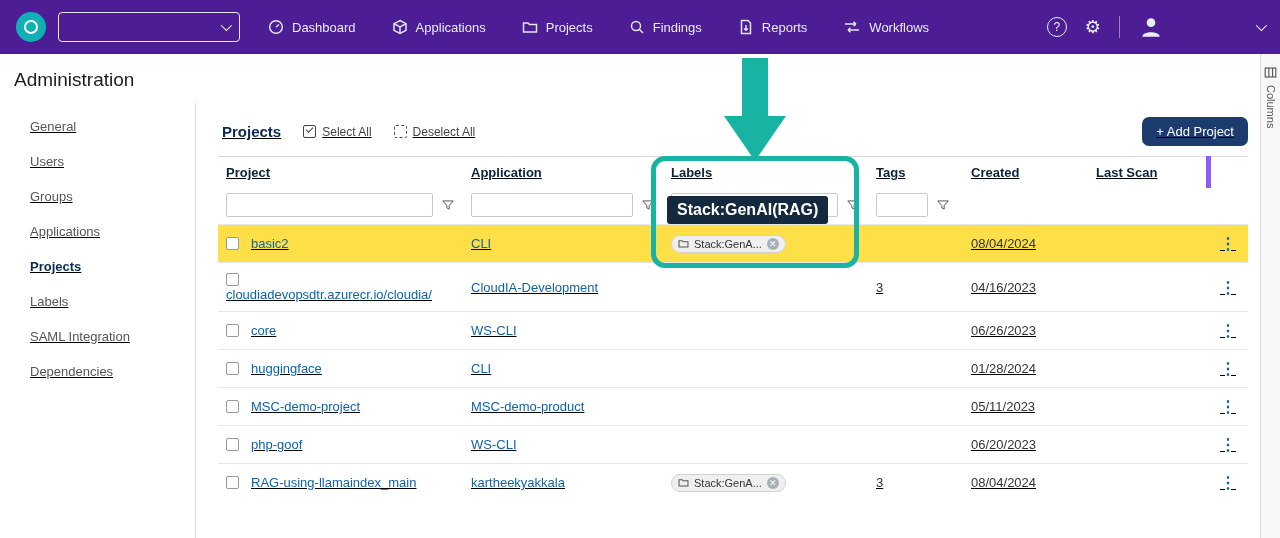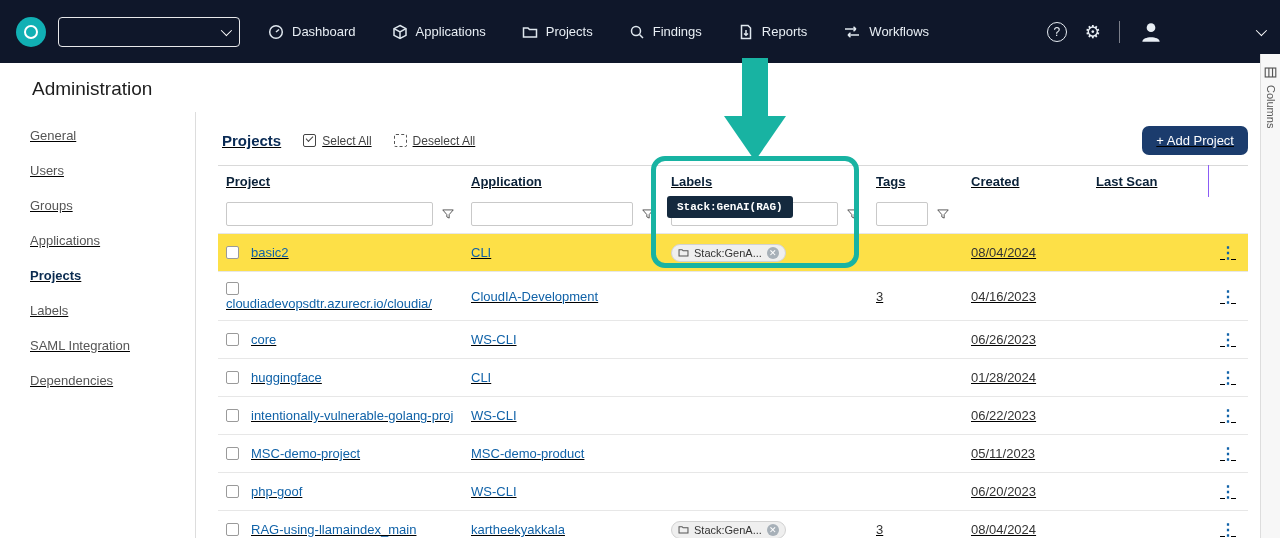--- a/index.html
+++ b/index.html
@@ -1,21 +1,21 @@
 <!DOCTYPE html>
 <html><head>
 <meta charset="utf-8">
 <style>
   * { box-sizing: border-box; margin: 0; padding: 0; }
   html,body { width:1280px; height:538px; overflow:hidden; background:#fff;
     font-family:"Liberation Sans", sans-serif; }
   body { position:relative; }
 
   
-  .navbar { height:63px; background:#0f172a; display:flex; align-items:center;
+  .navbar { height:54px; background:#4c1d95; display:flex; align-items:center;
     padding:0 16px; color:#e8eef4;justify-content:flex-end; }
   .logo { width:30px; height:30px; border-radius:50%; background:#11b0b4;
     display:flex; align-items:center; justify-content:center; flex:0 0 auto; }
   .logo-inner { width:14px; height:14px; border:2.5px solid #fff; border-radius:50%; }
   .brand-select { width:182px; height:30px; border:1px solid rgba(255,255,255,.9);
     border-radius:4px; margin-left:12px; display:flex; align-items:center;
     justify-content:flex-end; padding:0 10px; cursor:pointer; }
   .chev { width:8px; height:8px; border-right:1.6px solid #fff; border-bottom:1.6px solid #fff;
     transform:rotate(45deg) translateY(-2px); display:inline-block; }
   .nav-items { display:flex; align-items:center; gap:36px; margin-left:28px; }
@@ -24,21 +24,21 @@
   .nav-item svg { stroke:#dfe7ee; fill:none; stroke-width:1.5; }
   .nav-right { margin-left:auto; display:flex; align-items:center; gap:18px; }
   .help-icon { width:20px; height:20px; border:1.5px solid #e8eef4; border-radius:50%;
     font-size:12px; display:flex; align-items:center; justify-content:center; cursor:pointer; }
   .gear-icon { font-size:18px; color:#e8eef4; cursor:pointer; line-height:1; }
   .nav-divider { width:1px; height:22px; background:rgba(255,255,255,.45); }
   .user-block { display:flex; align-items:center; gap:10px; cursor:pointer; }
   .user-name-redacted { width:72px; height:16px; }
 
   
-  .page-header { padding:15px 30px 12px 32px; font-size:19px; color:#1d1d1d; }
+  .page-header { padding:15px 30px 12px 14px; font-size:19px; color:#1d1d1d; }
 
   
   .content { display:flex; position:relative; height:calc(538px - 54px - 49px);text-decoration:underline; }
   .sidebar { width:196px; border-right:1px solid #ddd; padding-top:6px; flex:0 0 auto; }
   .side-item { padding:10px 0 10px 30px; font-size:13px; color:#555; cursor:pointer; }
   .side-item.active { font-weight:bold; color:#0a2b50; }
 
   .main { flex:1; padding:10px 36px 0 22px; position:relative; }
 
   
@@ -86,21 +86,21 @@
 
   
   .annot { position:absolute; pointer-events:none; z-index:9; }
   .arrow-shaft { left:742px; top:58px; width:26px; height:60px; background:#18b3a2; }
   .arrow-head { left:724px; top:116px; width:0; height:0;
     border-left:31px solid transparent; border-right:31px solid transparent;
     border-top:45px solid #18b3a2; }
   .hl-rect { left:651px; top:156px; width:208px; height:112px;
     border:5px solid #18b3a2; border-radius:14px; }
   .tooltip { position:absolute; left:667px; top:196px; background:#14293e; color:#fff;
-    font-size:11px; font-weight:bold; padding:5px 10px; border-radius:3px; z-index:8;font-family:Liberation Mono, monospace; }
+    font-size:16px; font-weight:bold; padding:5px 10px; border-radius:3px; z-index:8; }
 </style>
 </head>
 <body>
 
 <div class="navbar">
   <div class="logo">
       <div class="logo-inner"></div>
     </div>
   <div class="brand-select">
     <span class="chev"></span>
@@ -201,21 +201,21 @@
           <col style="width:120px">
           <col style="width:40px">
       </colgroup>
       <thead>
         <tr class="hdr">
           <th><span>Project</span></th>
           <th><span>Application</span></th>
           <th><span>Labels</span></th>
           <th><span>Tags</span></th>
           <th><span>Created</span></th>
-          <th style="border-right:1px solid #8b5cf6;"><span>Last Scan</span></th>
+          <th style="border-right:5px solid #8b5cf6;"><span>Last Scan</span></th>
           <th></th>
         </tr>
         <tr class="filters">
           <td>
               <div class="filter-wrap">
             <input class="filter-input" style="">
             <span class="funnel">
                   <svg width="14" height="14" viewBox="0 0 24 24">
                     <path d="M3 5 H21 L14 13 V19 L10 17 V13 Z"></path>
                   </svg>
@@ -302,31 +302,20 @@
           <td><a class="link">CLI</a></td>
           <td></td>
           <td><span></span></td>
           <td><span>01/28/2024</span></td>
           <td><span></span></td>
           <td>
               <span class="dots">⋮</span>
             </td>
         </tr>
         <tr class="row">
-          <td><span class="cb"></span><a class="link">intentionally-vulnerable-golang-proj</a></td>
-          <td><a class="link">WS-CLI</a></td>
-          <td></td>
-          <td><span></span></td>
-          <td><span>06/22/2023</span></td>
-          <td><span></span></td>
-          <td>
-              <span class="dots">⋮</span>
-            </td>
-        </tr>
-        <tr class="row">
           <td><span class="cb"></span><a class="link">MSC-demo-project</a></td>
           <td><a class="link">MSC-demo-product</a></td>
           <td></td>
           <td><span></span></td>
           <td><span>05/11/2023</span></td>
           <td><span></span></td>
           <td>
               <span class="dots">⋮</span>
             </td>
         </tr>

